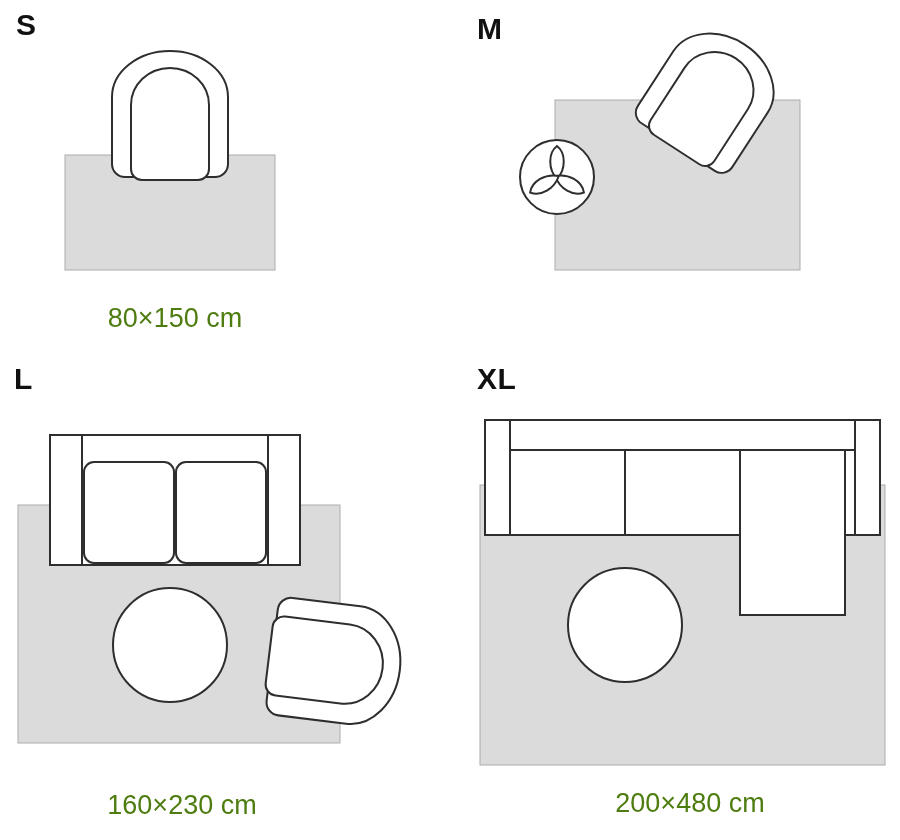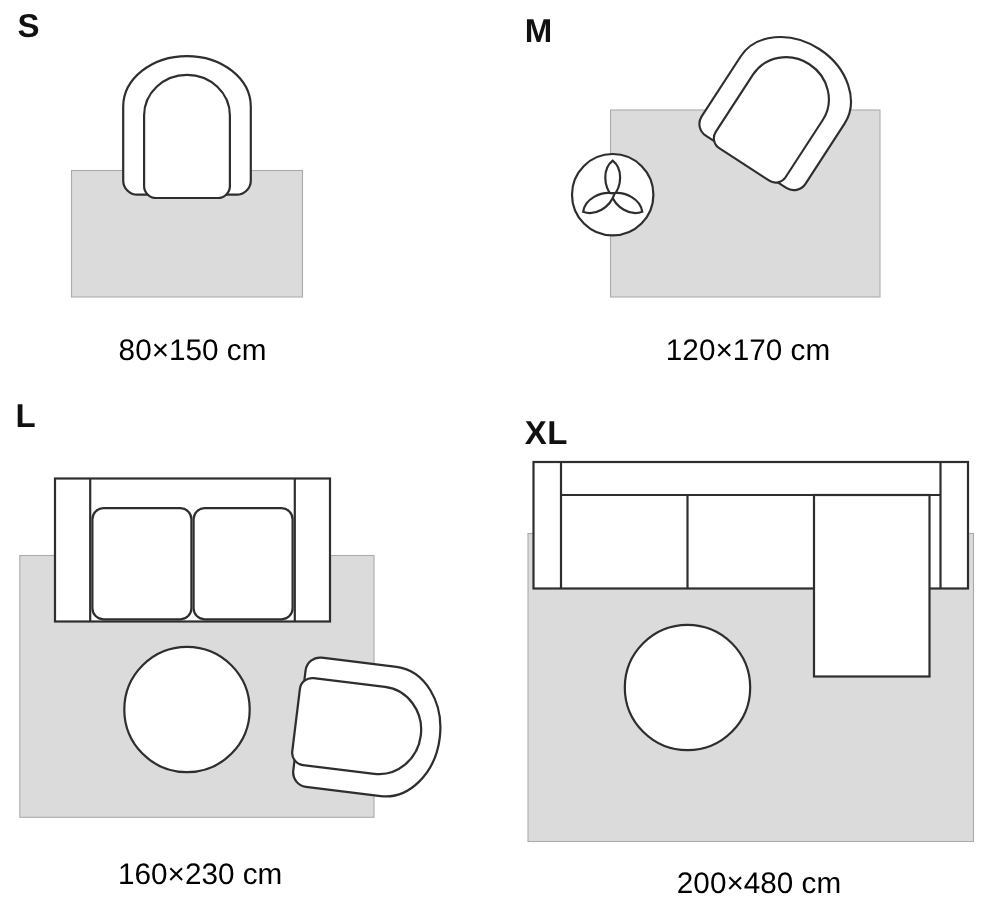--- a/index.html
+++ b/index.html
@@ -22,21 +22,21 @@
     position: absolute;
     font-size: 30px;
     font-weight: 700;
     color: #111111;
     letter-spacing: 0.5px;
   }
   .panel-caption {
     position: absolute;
     font-size: 27px;
     font-weight: 400;
-    color: #000000;
+    color: #4d7c0f;
     text-align: center;
     width: 260px;
   }
   .panel svg.illustration {
     position: absolute;
     left: 0;
     top: 0;
   }
   .rug { fill: #dbdbdb; stroke: #ababab; stroke-width: 1; }
   .furn { stroke: #2e2e2e; stroke-width: 2; fill: #ffffff; }
@@ -75,50 +75,49 @@
     <div class="panel-caption" style="left:45px; top:303px;">80×150 cm</div>
   </section>
 
   <section class="panel" style="left:450px; top:0; width:450px; height:350px;">
     <svg class="illustration" width="450" height="350" viewBox="0 0 450 350">
       <rect class="rug" x="105" y="100" width="245" height="170"></rect>
       <use href="#armchair" transform="translate(262,95) rotate(33) scale(0.97)"></use>
       <use href="#plant" transform="translate(107,177)"></use>
     </svg>
     <div class="panel-label" style="left:27px; top:12px;">M</div>
-    <div class="panel-caption" style="left:100px; top:303px;">120×170 cm</div>
   </section>
 
   <section class="panel" style="left:0; top:350px; width:450px; height:490px;">
     <svg class="illustration" width="450" height="490" viewBox="0 0 450 490">
       <rect class="rug" x="18" y="155" width="322" height="238"></rect>
       <g>
         <rect class="furn" x="50" y="85" width="250" height="130"></rect>
         <line class="furn" x1="82" y1="85" x2="82" y2="215"></line>
         <line class="furn" x1="268" y1="85" x2="268" y2="215"></line>
         <rect class="furn" x="84" y="112" width="90" height="101" rx="10"></rect>
         <rect class="furn" x="176" y="112" width="90" height="101" rx="10"></rect>
       </g>
       <use href="#round-table" transform="translate(170,295)"></use>
       <use href="#armchair" transform="translate(337,313) rotate(97) scale(1.02)"></use>
     </svg>
     <div class="panel-label" style="left:14px; top:12px;">L</div>
-    <div class="panel-caption" style="left:52px; top:430px;text-align:center;">160×230 cm</div>
+    <div class="panel-caption" style="left:52px; top:440px;text-align:center;">160×230 cm</div>
   </section>
 
   <section class="panel" style="left:450px; top:350px; width:450px; height:490px;">
     <svg class="illustration" width="450" height="490" viewBox="0 0 450 490">
       <rect class="rug" x="30" y="135" width="405" height="280"></rect>
       <g>
         <rect class="furn" x="35" y="70" width="395" height="115"></rect>
         <line class="furn" x1="60" y1="70" x2="60" y2="185"></line>
         <line class="furn" x1="405" y1="70" x2="405" y2="185"></line>
         <line class="furn" x1="60" y1="100" x2="405" y2="100"></line>
         <line class="furn" x1="175" y1="100" x2="175" y2="185"></line>
         <rect class="furn" x="290" y="100" width="105" height="165"></rect>
       </g>
       <use href="#round-table" transform="translate(175,275)"></use>
     </svg>
-    <div class="panel-label" style="left:27px; top:12px;margin-top:16px;">XL</div>
+    <div class="panel-label" style="left:27px; top:12px;">XL</div>
     <div class="panel-caption" style="left:110px; top:438px;">200×480 cm</div>
   </section>
 
 </div>
 
 </body></html>

